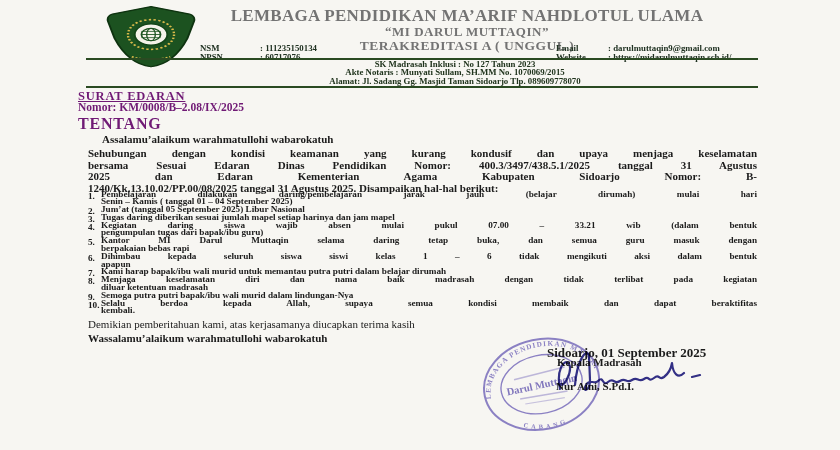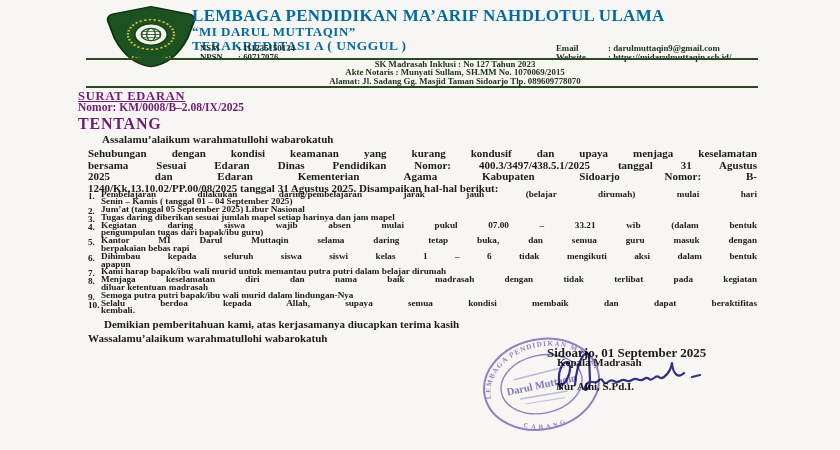--- a/index.html
+++ b/index.html
@@ -5,46 +5,46 @@
   html,body{margin:0;padding:0;}
   .page{
     position:relative; width:840px; height:450px; overflow:hidden;
     background:#f7f6f2;
     font-family:"Liberation Serif", serif;
     color:#1b1b1b;
   }
   .abs{position:absolute;}
 
   
-  .org{left:192px; top:7px; width:550px; text-align:left; color:#0369a1; font-weight:bold; line-height:1.08;}
+  .org{left:192px; top:7px; width:550px; text-align:center; color:#737373; font-weight:bold; line-height:1.08;}
   .org .l1{font-size:17px; letter-spacing:.3px;}
   .org .l2{font-size:13px; letter-spacing:.5px;}
   .org .l3{font-size:13.5px; letter-spacing:.5px;}
   .idrow{font-size:8.8px; font-weight:bold; color:#203222; line-height:9px; display:flex;}
-  .idrow .lab{width:38px;}
+  .idrow .lab{width:60px;}
   .idrow.wide .lab{width:52px;margin-left:36px;}
   .rule{left:86px; width:672px; border-top:2.5px solid #2a4a22; height:0;}
   .sk{left:120px; top:60px; width:670px; text-align:center; font-weight:bold; font-size:8.8px; line-height:8.4px; color:#20341d;}
 
   
   .subject{left:78px; width:680px; font-weight:bold; color:#701a75;}
   .surat{top:89px; font-size:12.5px; letter-spacing:.8px; text-decoration:underline;}
   .nomor{top:101px; font-size:11.5px;}
   .tentang{top:115px; font-size:16px; letter-spacing:.8px;}
   .keamanan{top:125px; font-size:13px; letter-spacing:1.1px;}
 
   
   .salutation{left:88px; top:133px; font-size:11px; font-weight:bold;margin-left:14px;}
   .intro{left:88px; top:148px; width:669px; font-size:11px; font-weight:bold; line-height:11.6px;}
   .jl{text-align:justify; text-align-last:justify;}
   .list{left:88px; top:190.5px; width:669px; font-size:9.2px; font-weight:bold;}
   .li{position:relative; padding-left:13px;}
   .li .num{position:absolute; left:0; top:0; width:12px;}
   .li-line{line-height:7.8px;}
-  .closing1{left:88px; top:318px; font-size:11px; font-weight:bold;margin-left:16px;}
+  .closing1{left:88px; top:318px; font-size:11px; font-weight:normal;}
   .closing2{left:88px; top:332px; font-size:11px; font-weight:bold;}
 
   
   .place-date{left:547px; top:345px; font-size:13px; font-weight:bold; z-index:2;}
   .role{left:557px; top:356px; font-size:11px; font-weight:bold; z-index:2;}
   .name{left:556px; top:380px; font-size:11px; font-weight:bold; z-index:2;}
   .stamp{left:477px; top:331px; z-index:3; mix-blend-mode:multiply; opacity:.85;}
   .sig{left:550px; top:341px; z-index:4; mix-blend-mode:multiply;}
   .logo{left:103px; top:6px;}
 </style>

